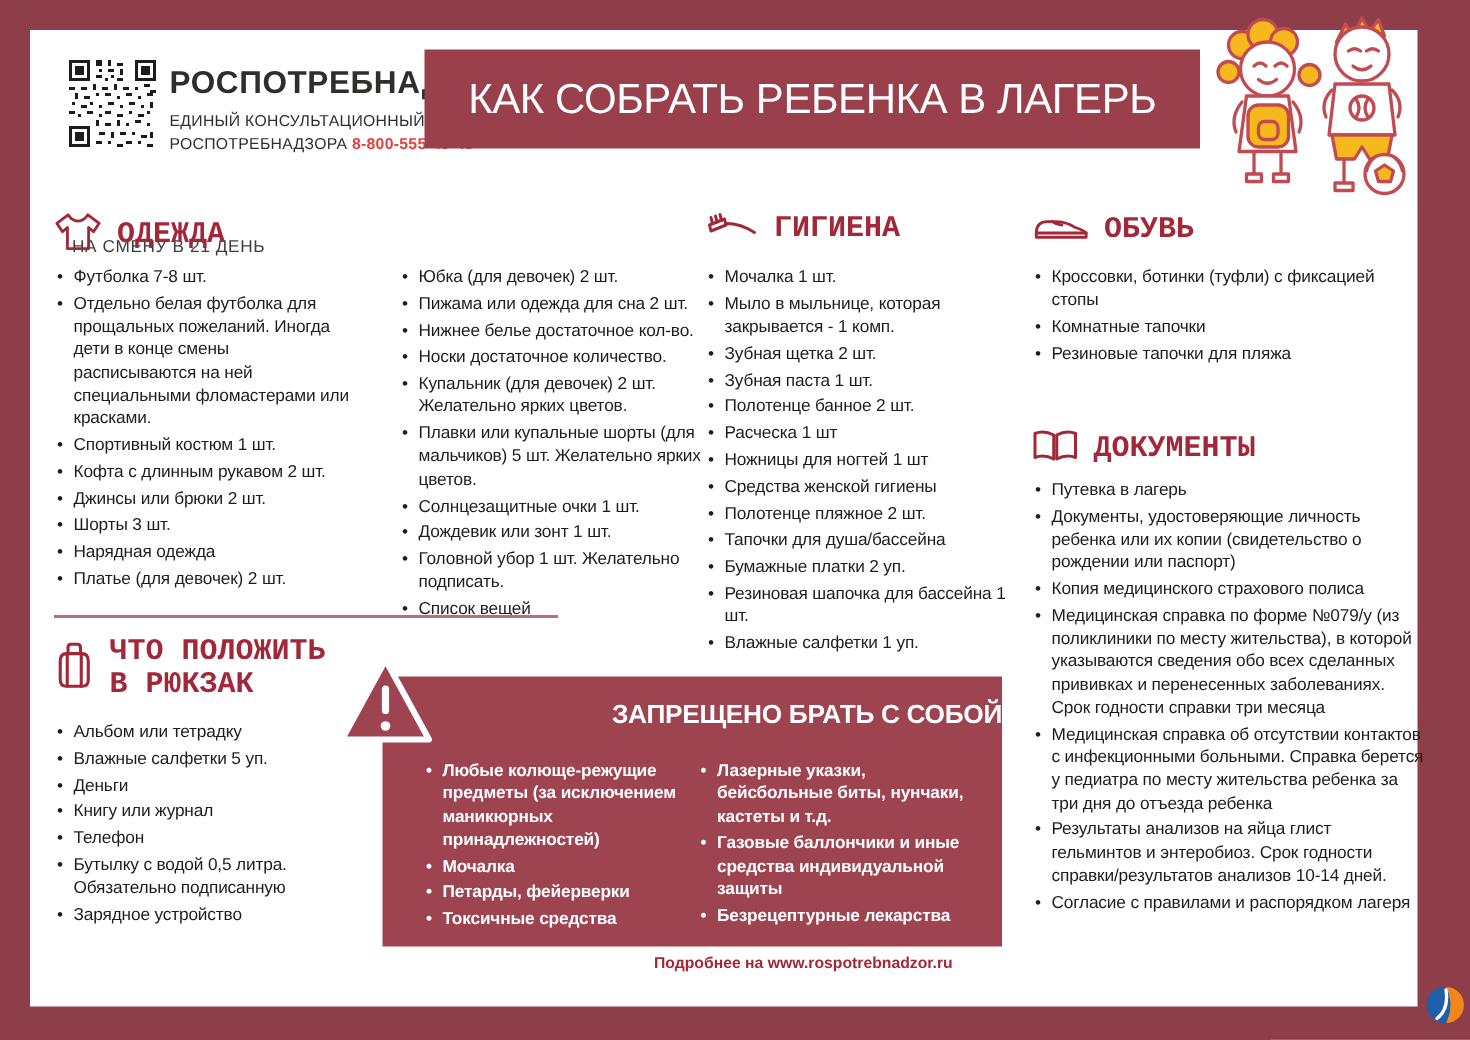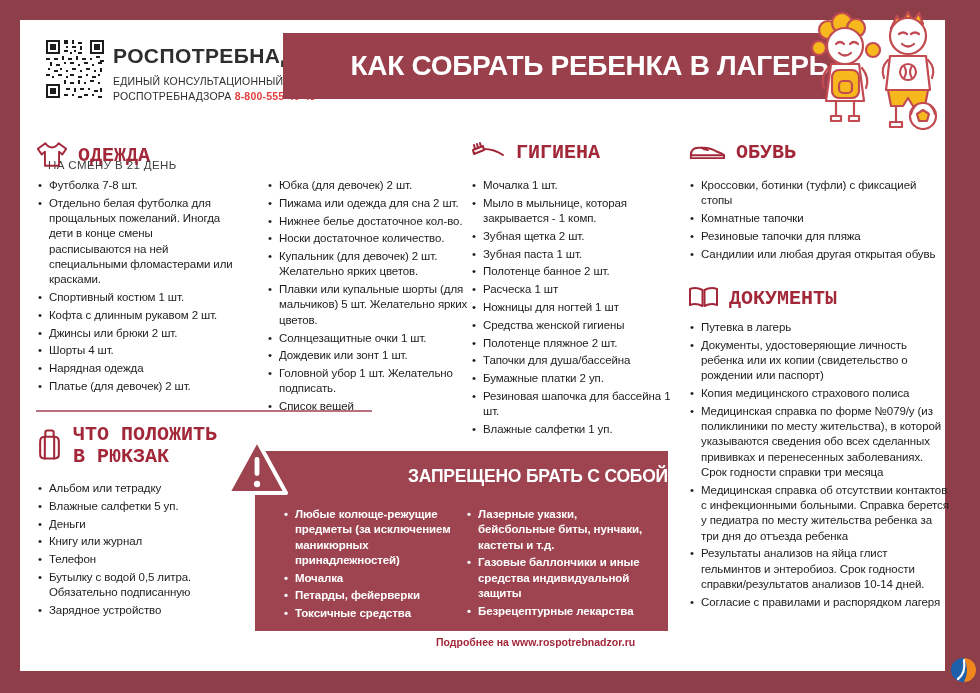--- a/index.html
+++ b/index.html
@@ -10,21 +10,21 @@
   
   .qr{position:absolute;left:46px;top:40px;width:58px;height:58px;}
   .qr-fill{fill:#1c1c1c;}
   .logo-block{position:absolute;left:113px;top:44px;color:#2e2e2d;}
   .logo-title{font-size:21px;font-weight:bold;letter-spacing:.4px;}
   .logo-sub{font-size:10.5px;line-height:1.45;margin-top:6px;letter-spacing:.2px;}
   .phone{color:var(--phone_red,#e2403e);font-weight:bold;}
   .duration{position:absolute;left:48px;top:111px;font-size:11.5px;color:#3d3d3c;letter-spacing:.4px;margin-top:48px;}
   .banner{position:absolute;left:283px;top:33px;width:517px;height:66px;background:var(--banner,#9a404c);
           color:#fff;display:flex;align-items:center;justify-content:center;
-          font-size:28px;font-weight:bold;letter-spacing:-.3px;white-space:nowrap;padding-left:48px;}
+          font-size:28px;font-weight:normal;letter-spacing:-.3px;white-space:nowrap;}
   .kids{position:absolute;left:798px;top:6px;width:152px;height:124px;}
 
   
   .sec{position:absolute;display:flex;align-items:center;gap:10px;color:var(--accent,#a22739);}
   .sec-title{font-size:20px;font-weight:bold;white-space:nowrap;line-height:1.12;font-family:Liberation Mono, monospace;}
   .sec-icon svg .ln{stroke:var(--accent,#a22739);fill:none;stroke-width:2;stroke-linecap:round;stroke-linejoin:round;}
   .list{position:absolute;font-size:11.5px;line-height:1.33;color:var(--text_dark,#1d1d1b);letter-spacing:-.1px;}
   .list ul{margin:0;padding:0;list-style:none;}
   .list li{position:relative;padding-left:13px;margin-bottom:2.5px;}
   .list li::before{content:"•";position:absolute;left:2px;top:0;}
@@ -131,21 +131,21 @@
       </svg></span>
     <span class="sec-title">ОДЕЖДА</span>
   </div>
   <div class="list" style="left:36px;top:178px;width:198px">
     <ul>
         <li>Футболка 7-8 шт.</li>
         <li>Отдельно белая футболка для прощальных пожеланий. Иногда дети в конце смены расписываются на ней специальными фломастерами или красками.</li>
         <li>Спортивный костюм 1 шт.</li>
         <li>Кофта с длинным рукавом 2 шт.</li>
         <li>Джинсы или брюки 2 шт.</li>
-        <li>Шорты 4 шт.</li>
+        <li>Шорты 3 шт.</li>
         <li>Нарядная одежда</li>
         <li>Платье (для девочек) 2 шт.</li>
       </ul>
   </div>
   <div class="list" style="left:266px;top:178px;width:206px">
     <ul>
         <li>Юбка (для девочек) 2 шт.</li>
         <li>Пижама или одежда для сна 2 шт.</li>
         <li>Нижнее белье достаточное кол-во.</li>
         <li>Носки достаточное количество.</li>
@@ -193,21 +193,20 @@
         <path class="ln" d="M3 15 L38 15"></path>
         <path class="ln" d="M14 7 Q17 9 21 9.5"></path>
       </svg></span>
     <span class="sec-title">ОБУВЬ</span>
   </div>
   <div class="list" style="left:688px;top:178px;width:262px">
     <ul>
         <li>Кроссовки, ботинки (туфли) с фиксацией стопы</li>
         <li>Комнатные тапочки</li>
         <li>Резиновые тапочки для пляжа</li>
-        <li>Сандилии или любая другая открытая обувь</li>
       </ul>
   </div>
 
   <div class="sec" style="left:688px;top:285px">
     <span class="sec-icon">
       <svg width="31" height="25" viewBox="0 0 31 25">
         <path class="ln" d="M2 4 Q8 1.5 14.5 5 L14.5 21 Q8 17.5 2 20 Z"></path>
         <path class="ln" d="M29 4 Q23 1.5 16.5 5 L16.5 21 Q23 17.5 29 20 Z"></path>
       </svg></span>
     <span class="sec-title">ДОКУМЕНТЫ</span>

